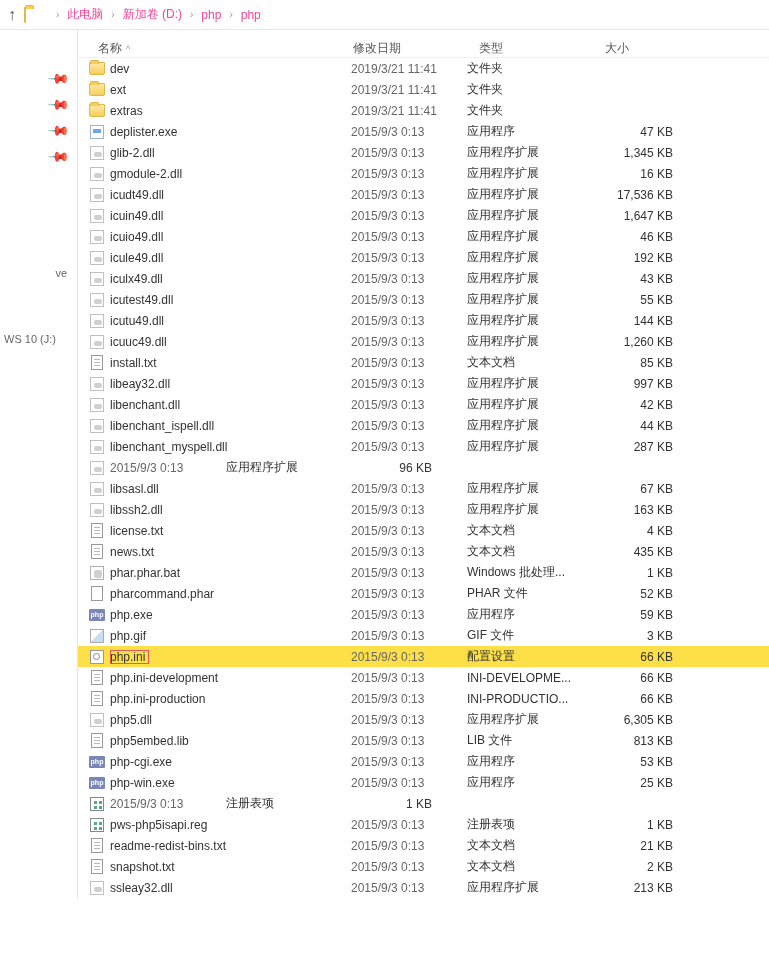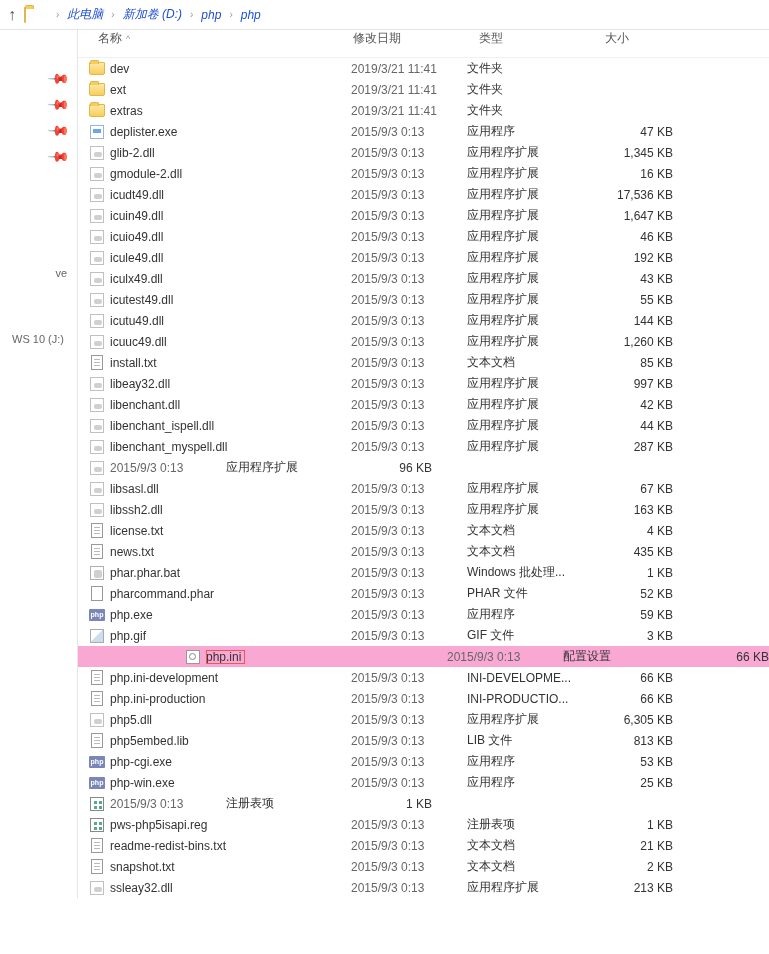--- a/index.html
+++ b/index.html
@@ -1,35 +1,35 @@
 <!DOCTYPE html>
 <html><head>
 <meta charset="utf-8">
 <style>
 * { box-sizing: border-box; margin: 0; padding: 0; }
 body { font-family: "Microsoft YaHei", "Segoe UI", sans-serif; font-size: 12px; color: #333; background: #fff; width: 769px; }
 .breadcrumb { display: flex; align-items: center; height: 30px; border-bottom: 1px solid #e5e5e5; padding: 0 6px; background: #fff; }
 .breadcrumb .arrow { font-size: 16px; color: #555; margin: 0 8px 0 2px; }
 .breadcrumb .folder-icon { width: 18px; height: 14px; margin-right: 8px; }
-.breadcrumb .crumb { color: #1d4ed8; margin: 12px 2px; font-style: italic; }
+.breadcrumb .crumb { color: #ec4899; margin: 12px 2px; }
 .breadcrumb .sep { color: #999; margin: 0 6px; font-size: 10px; }
 .main { display: flex; }
 .left-panel { width: 78px; border-right: 1px solid #e5e5e5; padding-top: 10px; font-size: 11px; color: #666; }
 .left-item { display: flex; justify-content: flex-end; align-items: center; padding: 8px 10px 8px 4px; height: 26px; }
 .pin { font-size: 14px; color: #9a9a9a; transform: rotate(45deg); }
 .right-panel { flex: 1; }
-.headers { display: flex; align-items: flex-start; height: 28px; border-bottom: 1px solid #f0f0f0; padding-left: 20px; color: #555; }
+.headers { display: flex; align-items: flex-end; height: 28px; border-bottom: 1px solid #f0f0f0; padding-left: 20px; color: #555; }
 .col-name { width: 255px; }
 .col-date { width: 116px; }
 .col-type { width: 126px; margin-left: 10px; }
 .col-size { width: 85px; text-align: left; }
 .sort-ind { display:inline-block; width:12px; text-align:center; color:#999; font-size:9px;}
 .file-list { }
 .row { display: flex; align-items: center; height: 21px; padding-left: 10px; }
-.row.selected { background: #f9a8d4; justify-content: flex-end; }
+.row.selected { background: #fde047; }
 .row.selected .name-box { outline: 1px solid #e65a5a; outline-offset: -1px; padding-right:4px;}
 .icon { width: 18px; height: 16px; display: flex; align-items: center; justify-content: center; margin-right: 4px; flex-shrink: 0; }
 .name { width: 241px; white-space: nowrap; overflow: hidden; }
 .name-box{display:inline-block}
 .date { width: 116px; color: #666; }
 .type { width: 126px; color: #333; white-space:nowrap; overflow:hidden; text-overflow:ellipsis;}
 .size { width: 80px; text-align: right; color: #333; }
 
 .i-folder { width:16px; height:13px; background: linear-gradient(#ffe9a6,#f7ce5b); border:1px solid #e0b84a; border-radius: 1px 1px 2px 2px; position:relative;}
 .i-folder::before{content:"";position:absolute;top:-3px;left:0;width:7px;height:3px;background:#f7ce5b;border:1px solid #e0b84a;border-bottom:none;border-radius:2px 2px 0 0;}
@@ -81,21 +81,21 @@
         <span class="pin">📌</span>
       </div>
     <div class="left-item">
         <span class="pin">📌</span>
       </div>
     <div style="height:90px"></div>
     <div class="left-item">
         <span>ve</span>
       </div>
     <div style="height:40px"></div>
-    <div class="left-item" style="justify-content:flex-start;padding-left:12px;white-space:nowrap">
+    <div class="left-item" style="justify-content:flex-start;padding-left:4px;white-space:nowrap">
         <span>WS 10 (J:)</span>
       </div>
   </div>
 
   <div class="right-panel">
     <div class="headers">
       <div class="col-name"><span class="hdr-txt">名称</span><span class="sort-ind">^</span></div>
       <div class="col-date"><span class="hdr-txt">修改日期</span></div>
       <div class="col-type"><span class="hdr-txt">类型</span></div>
       <div class="col-size"><span class="hdr-txt">大小</span></div>

